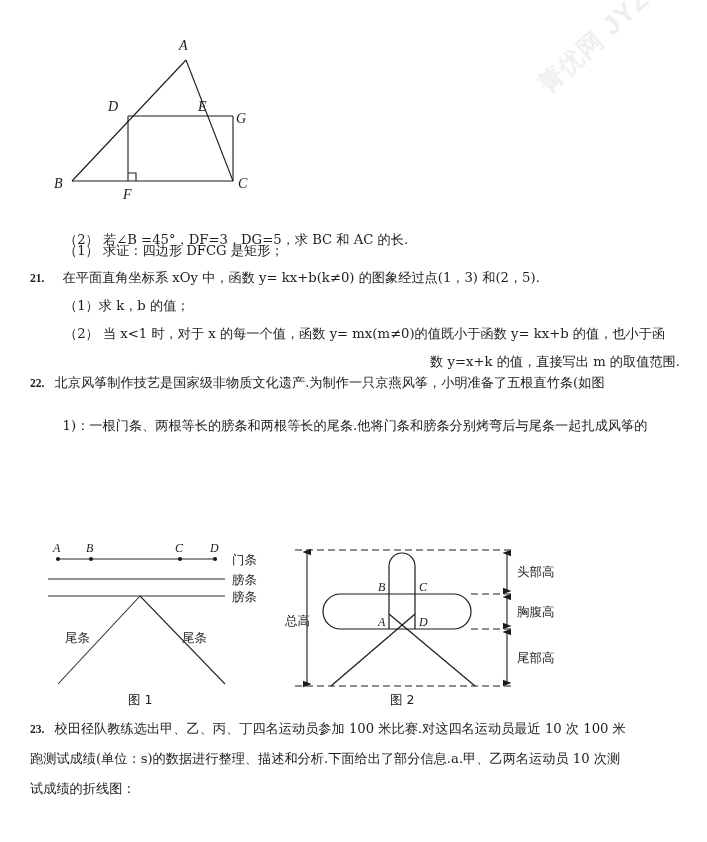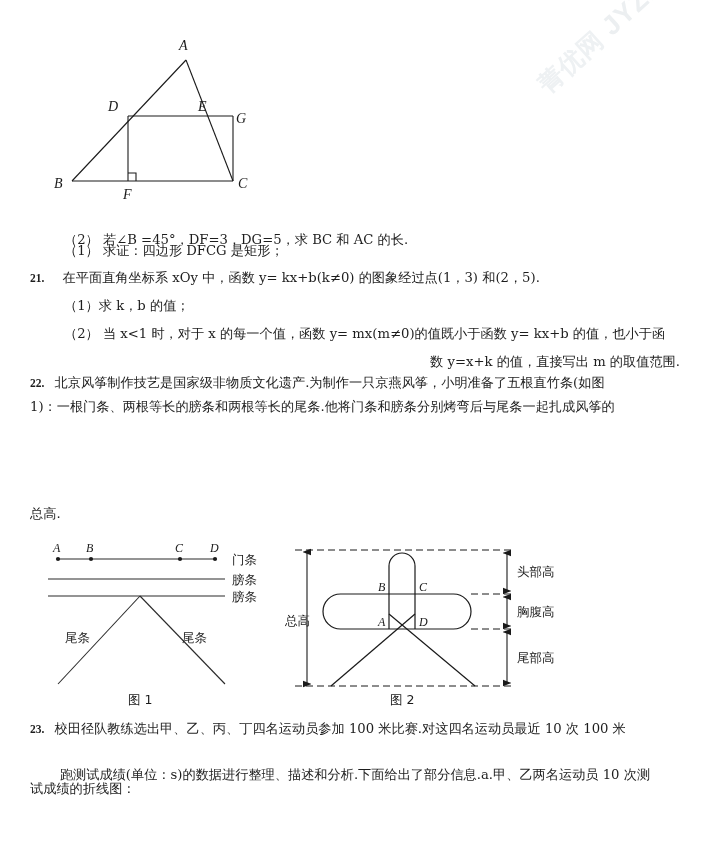--- a/index.html
+++ b/index.html
@@ -171,25 +171,22 @@
   <div class="q-block" style="top:355px;text-align:right;">
     <div class="line">数 y=x+k 的值，直接写出 m 的取值范围.</div>
   </div>
 
   <div class="q-block" style="top:376px;">
     <div class="line">
       <span class="qnum">22.</span>
       <span style="display:inline-block;width:6px;"></span><span>北京风筝制作技艺是国家级非物质文化遗产.为制作一只京燕风筝，小明准备了五根直竹条(如图</span>
     </div>
   </div>
-  <div class="q-block" style="top:400px;">
+  <div class="q-block" style="top:419px;text-align:center;">
     <div class="line">1)：一根门条、两根等长的膀条和两根等长的尾条.他将门条和膀条分别烤弯后与尾条一起扎成风筝的</div>
-  </div>
-  <div class="q-block" style="top:507px;">
-    <div class="line">总高.</div>
   </div>
 
   <div class="figrow">
 
     <div class="fig1-box">
       <svg width="245" height="180" viewBox="0 0 245 180">
         <g stroke="#2a2a2a" stroke-width="1.1" fill="none">
 
           <line x1="18" y1="23" x2="175" y2="23"></line>
 
@@ -272,20 +269,20 @@
       </svg>
     </div>
   </div>
 
   <div class="q-block" style="top:722px;">
     <div class="line">
       <span class="qnum">23.</span>
       <span style="display:inline-block;width:6px;"></span><span>校田径队教练选出甲、乙、丙、丁四名运动员参加 100 米比赛.对这四名运动员最近 10 次 100 米</span>
     </div>
   </div>
-  <div class="q-block" style="top:768px;text-align:center;">
+  <div class="q-block" style="top:752px;">
     <div class="line">跑测试成绩(单位：s)的数据进行整理、描述和分析.下面给出了部分信息.a.甲、乙两名运动员 10 次测</div>
   </div>
   <div class="q-block" style="top:782px;">
     <div class="line">试成绩的折线图：</div>
   </div>
 
 </div>
 
 </body></html>

